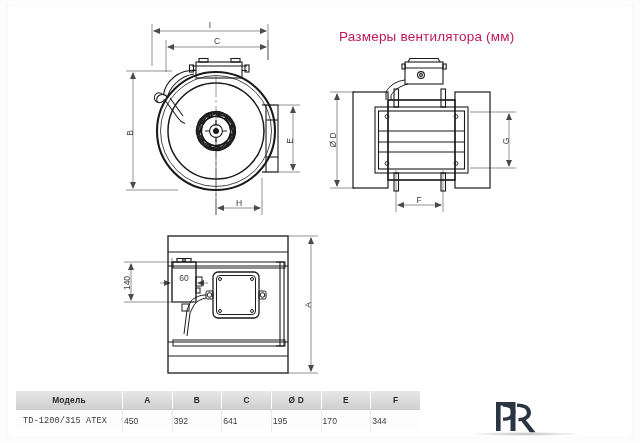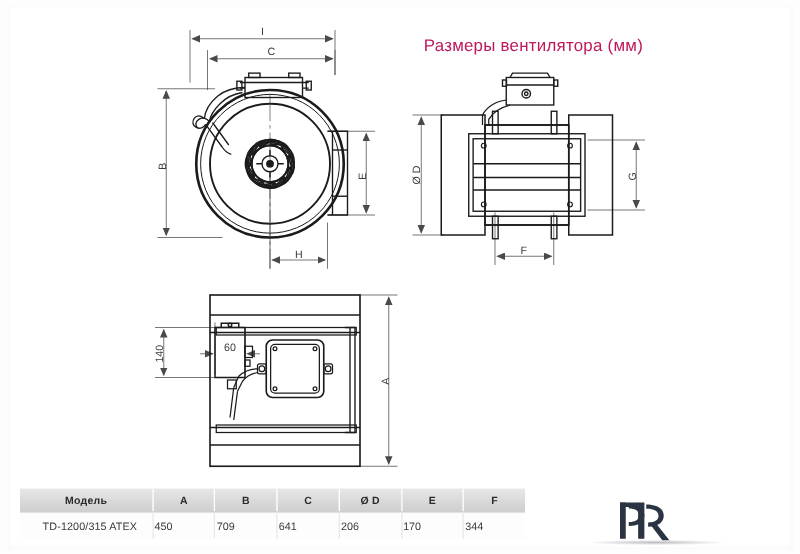--- a/index.html
+++ b/index.html
@@ -72,23 +72,24 @@
   .spec-table td {
     height: 19px;
     text-align: left;
     border-right: 1px solid #e8e8e8;
     color: #3a3a3a;
     font-size: 8.6px;
     background: #fdfdfd;
   }
   .spec-table td:last-child { border-right: none; }
   .spec-table td.model-cell {
-    text-align: center;
+    text-align: left;
     padding-left: 7px;
     letter-spacing: 0.1px;
+    font-family: Liberation Mono, monospace;
   }
   .col-model { width: 108px; margin-left: 32px; }
   .col-dim   { width: 49px; }
 
   
   .logo-wrap {
     position: absolute;
     left: 470px;
     top: 398px;
     width: 110px;
@@ -391,23 +392,23 @@
         <th class="col-dim">C</th>
         <th class="col-dim">Ø D</th>
         <th class="col-dim">E</th>
         <th class="col-dim">F</th>
       </tr>
     </thead>
     <tbody>
       <tr>
         <td class="model-cell">TD-1200/315 ATEX</td>
         <td>450</td>
-        <td>709</td>
+        <td>392</td>
         <td>641</td>
-        <td>206</td>
+        <td>195</td>
         <td>170</td>
         <td>344</td>
       </tr>
     </tbody>
   </table>
 
   <div class="logo-wrap">
     <svg viewBox="0 0 110 44" width="110" height="44">
       <g fill="#2b3442">
 

